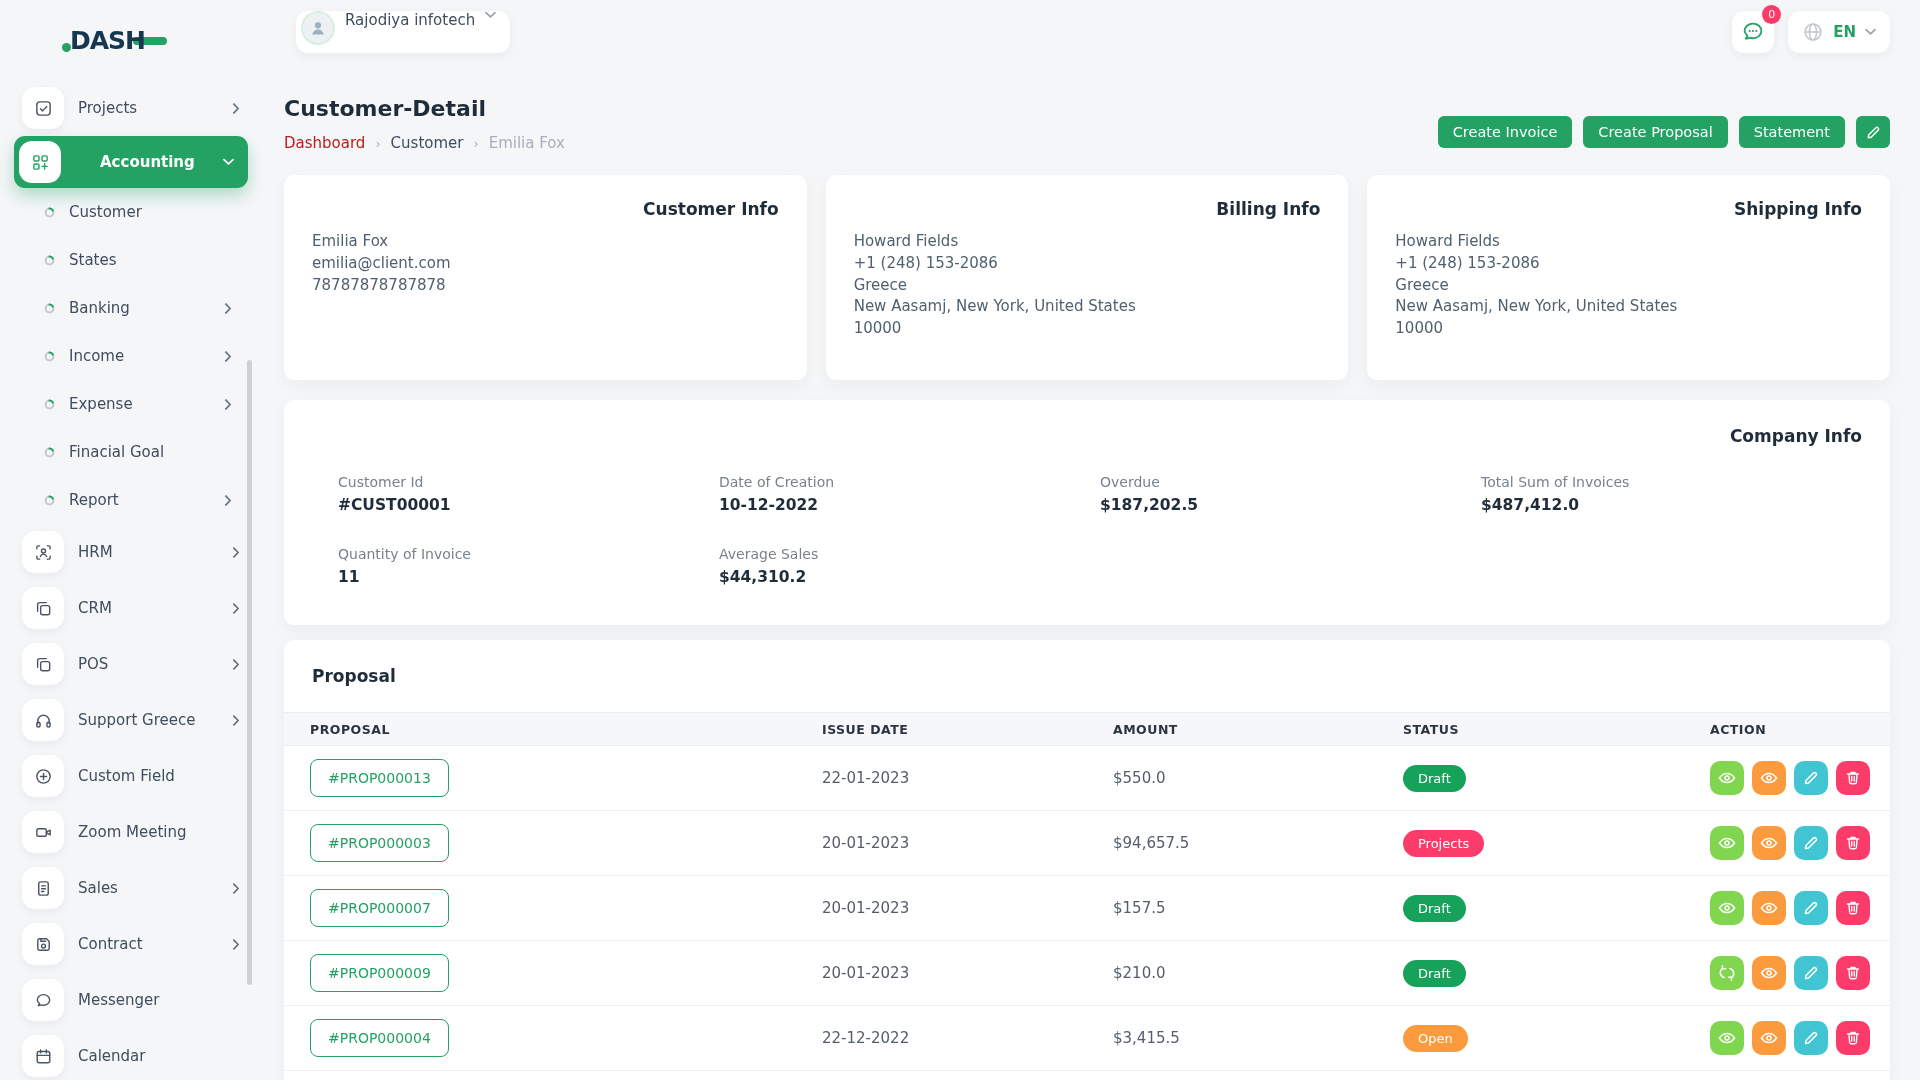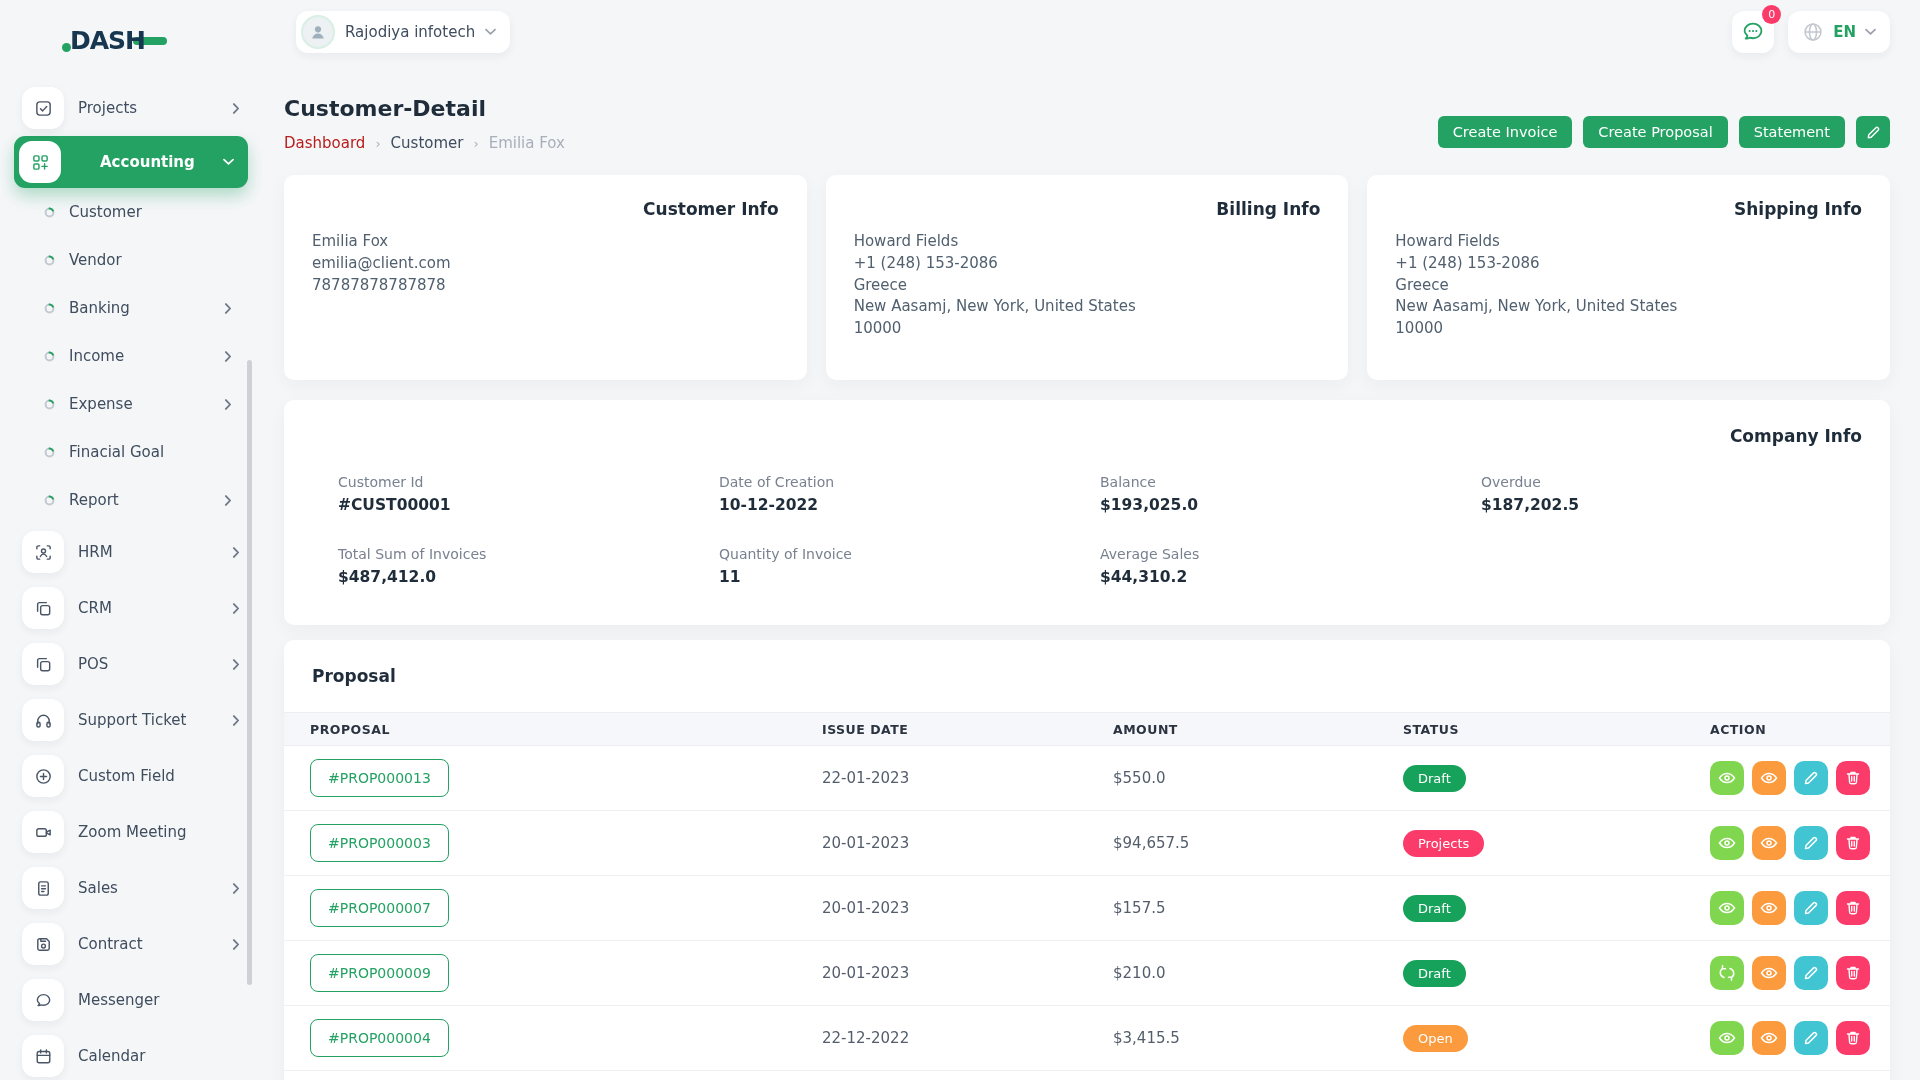--- a/index.html
+++ b/index.html
@@ -8,21 +8,21 @@
     font-family:"DejaVu Sans","Liberation Sans",sans-serif;
     background:#f5f6f8; color:#1f2c3a; position:relative;
   }
   
   .logo { position:absolute; left:70px; top:22px; height:36px; display:flex; align-items:center; }
   .logo-text { font-size:25px; font-weight:800; letter-spacing:-1px; color:#17364f; line-height:1; position:relative; }
   .logo-dot { position:absolute; left:-8px; top:15px; width:9px; height:9px; border-radius:50%; background:#23a263; }
   .logo-dash { width:34px; height:8px; border-radius:4px; background:#23a263; margin-left:-12px; margin-top:2px; }
   .user-pill {
     position:absolute; left:296px; top:11px; height:42px; background:#fff; border-radius:12px;
-    display:flex; align-items:center; padding:0 14px 0 5px; gap:10px; box-shadow:0 3px 10px rgba(25,39,52,.06); cursor:pointer;
+    display:flex; padding:0 14px 0 5px; gap:10px; box-shadow:0 3px 10px rgba(25,39,52,.06); cursor:pointer;
   }
   .avatar { width:34px; height:34px; border-radius:50%; background:#eef1f3; border:2px solid #d9efe4; display:flex; align-items:center; justify-content:center; }
   .user-name { font-size:15px; color:#3f4d5e; }
   .hdr-right { position:absolute; right:30px; top:11px; display:flex; gap:14px; align-items:center; }
   .notif-box { position:relative; width:42px; height:42px; background:#fff; border-radius:12px; display:flex; align-items:center; justify-content:center; box-shadow:0 3px 10px rgba(25,39,52,.06); cursor:pointer; }
   .notif-badge { position:absolute; top:-6px; right:-7px; min-width:19px; height:19px; border-radius:10px; background:#fb3c6a; color:#fff; font-size:11px; display:flex; align-items:center; justify-content:center; padding:0 5px; }
   .lang-pill { height:42px; background:#fff; border-radius:12px; display:flex; align-items:center; gap:9px; padding:0 14px; box-shadow:0 3px 10px rgba(25,39,52,.06); cursor:pointer; }
   .lang-code { color:#23a263; font-size:15px; font-weight:600; }
   
   .sidebar { position:absolute; left:14px; top:84px; width:234px; }
@@ -180,21 +180,21 @@
           <circle cx="5.5" cy="5.5" r="3.9" fill="none" stroke="#c2c9d1" stroke-width="2"></circle>
           <path d="M5.5 1.6a3.9 3.9 0 0 1 3.4 2" fill="none" stroke="#23a263" stroke-width="2" stroke-linecap="round"></path>
         </svg>
       <span class="sub-label">Customer</span>
     </div>
     <div class="sub-row">
       <svg class="sub-dot" viewBox="0 0 11 11">
           <circle cx="5.5" cy="5.5" r="3.9" fill="none" stroke="#c2c9d1" stroke-width="2"></circle>
           <path d="M5.5 1.6a3.9 3.9 0 0 1 3.4 2" fill="none" stroke="#23a263" stroke-width="2" stroke-linecap="round"></path>
         </svg>
-      <span class="sub-label">Vendor</span>
+      <span class="sub-label">States</span>
     </div>
     <div class="sub-row">
       <svg class="sub-dot" viewBox="0 0 11 11">
           <circle cx="5.5" cy="5.5" r="3.9" fill="none" stroke="#c2c9d1" stroke-width="2"></circle>
           <path d="M5.5 1.6a3.9 3.9 0 0 1 3.4 2" fill="none" stroke="#23a263" stroke-width="2" stroke-linecap="round"></path>
         </svg>
       <span class="sub-label">Banking</span>
       <svg width="8" height="11" viewBox="0 0 7 10.4">
           <use href="#i-chevR"></use>
         </svg>
@@ -279,21 +279,21 @@
   </div>
 
   <div class="side-row lvl1">
     <span class="icon-box">
       <svg width="19" height="19" viewBox="0 0 20 20" fill="none" stroke="#4a5565" stroke-width="1.5" stroke-linecap="round" stroke-linejoin="round">
           <path d="M4 13.5v-3a6 6 0 0 1 12 0v3"></path>
           <rect x="3" y="11.8" width="3.4" height="5" rx="1.6"></rect>
           <rect x="13.6" y="11.8" width="3.4" height="5" rx="1.6"></rect>
         </svg>
     </span>
-    <span class="side-label">Support Ticket</span>
+    <span class="side-label">Support Greece</span>
     <svg width="8" height="11" viewBox="0 0 7 10.4">
         <use href="#i-chevR"></use>
       </svg>
   </div>
 
   <div class="side-row lvl1">
     <span class="icon-box">
       <svg width="19" height="19" viewBox="0 0 20 20" fill="none" stroke="#4a5565" stroke-width="1.5" stroke-linecap="round">
           <circle cx="10" cy="10" r="7"></circle>
           <path d="M10 6.8v6.4M6.8 10h6.4"></path>
@@ -414,24 +414,20 @@
   <div class="company-grid">
     <div>
       <div class="fld-label">Customer Id</div>
       <div class="fld-value">#CUST00001</div>
     </div>
     <div>
       <div class="fld-label">Date of Creation</div>
       <div class="fld-value">10-12-2022</div>
     </div>
     <div>
-      <div class="fld-label">Balance</div>
-      <div class="fld-value">$193,025.0</div>
-    </div>
-    <div>
       <div class="fld-label">Overdue</div>
       <div class="fld-value">$187,202.5</div>
     </div>
     <div>
       <div class="fld-label">Total Sum of Invoices</div>
       <div class="fld-value">$487,412.0</div>
     </div>
     <div>
       <div class="fld-label">Quantity of Invoice</div>
       <div class="fld-value">11</div>

